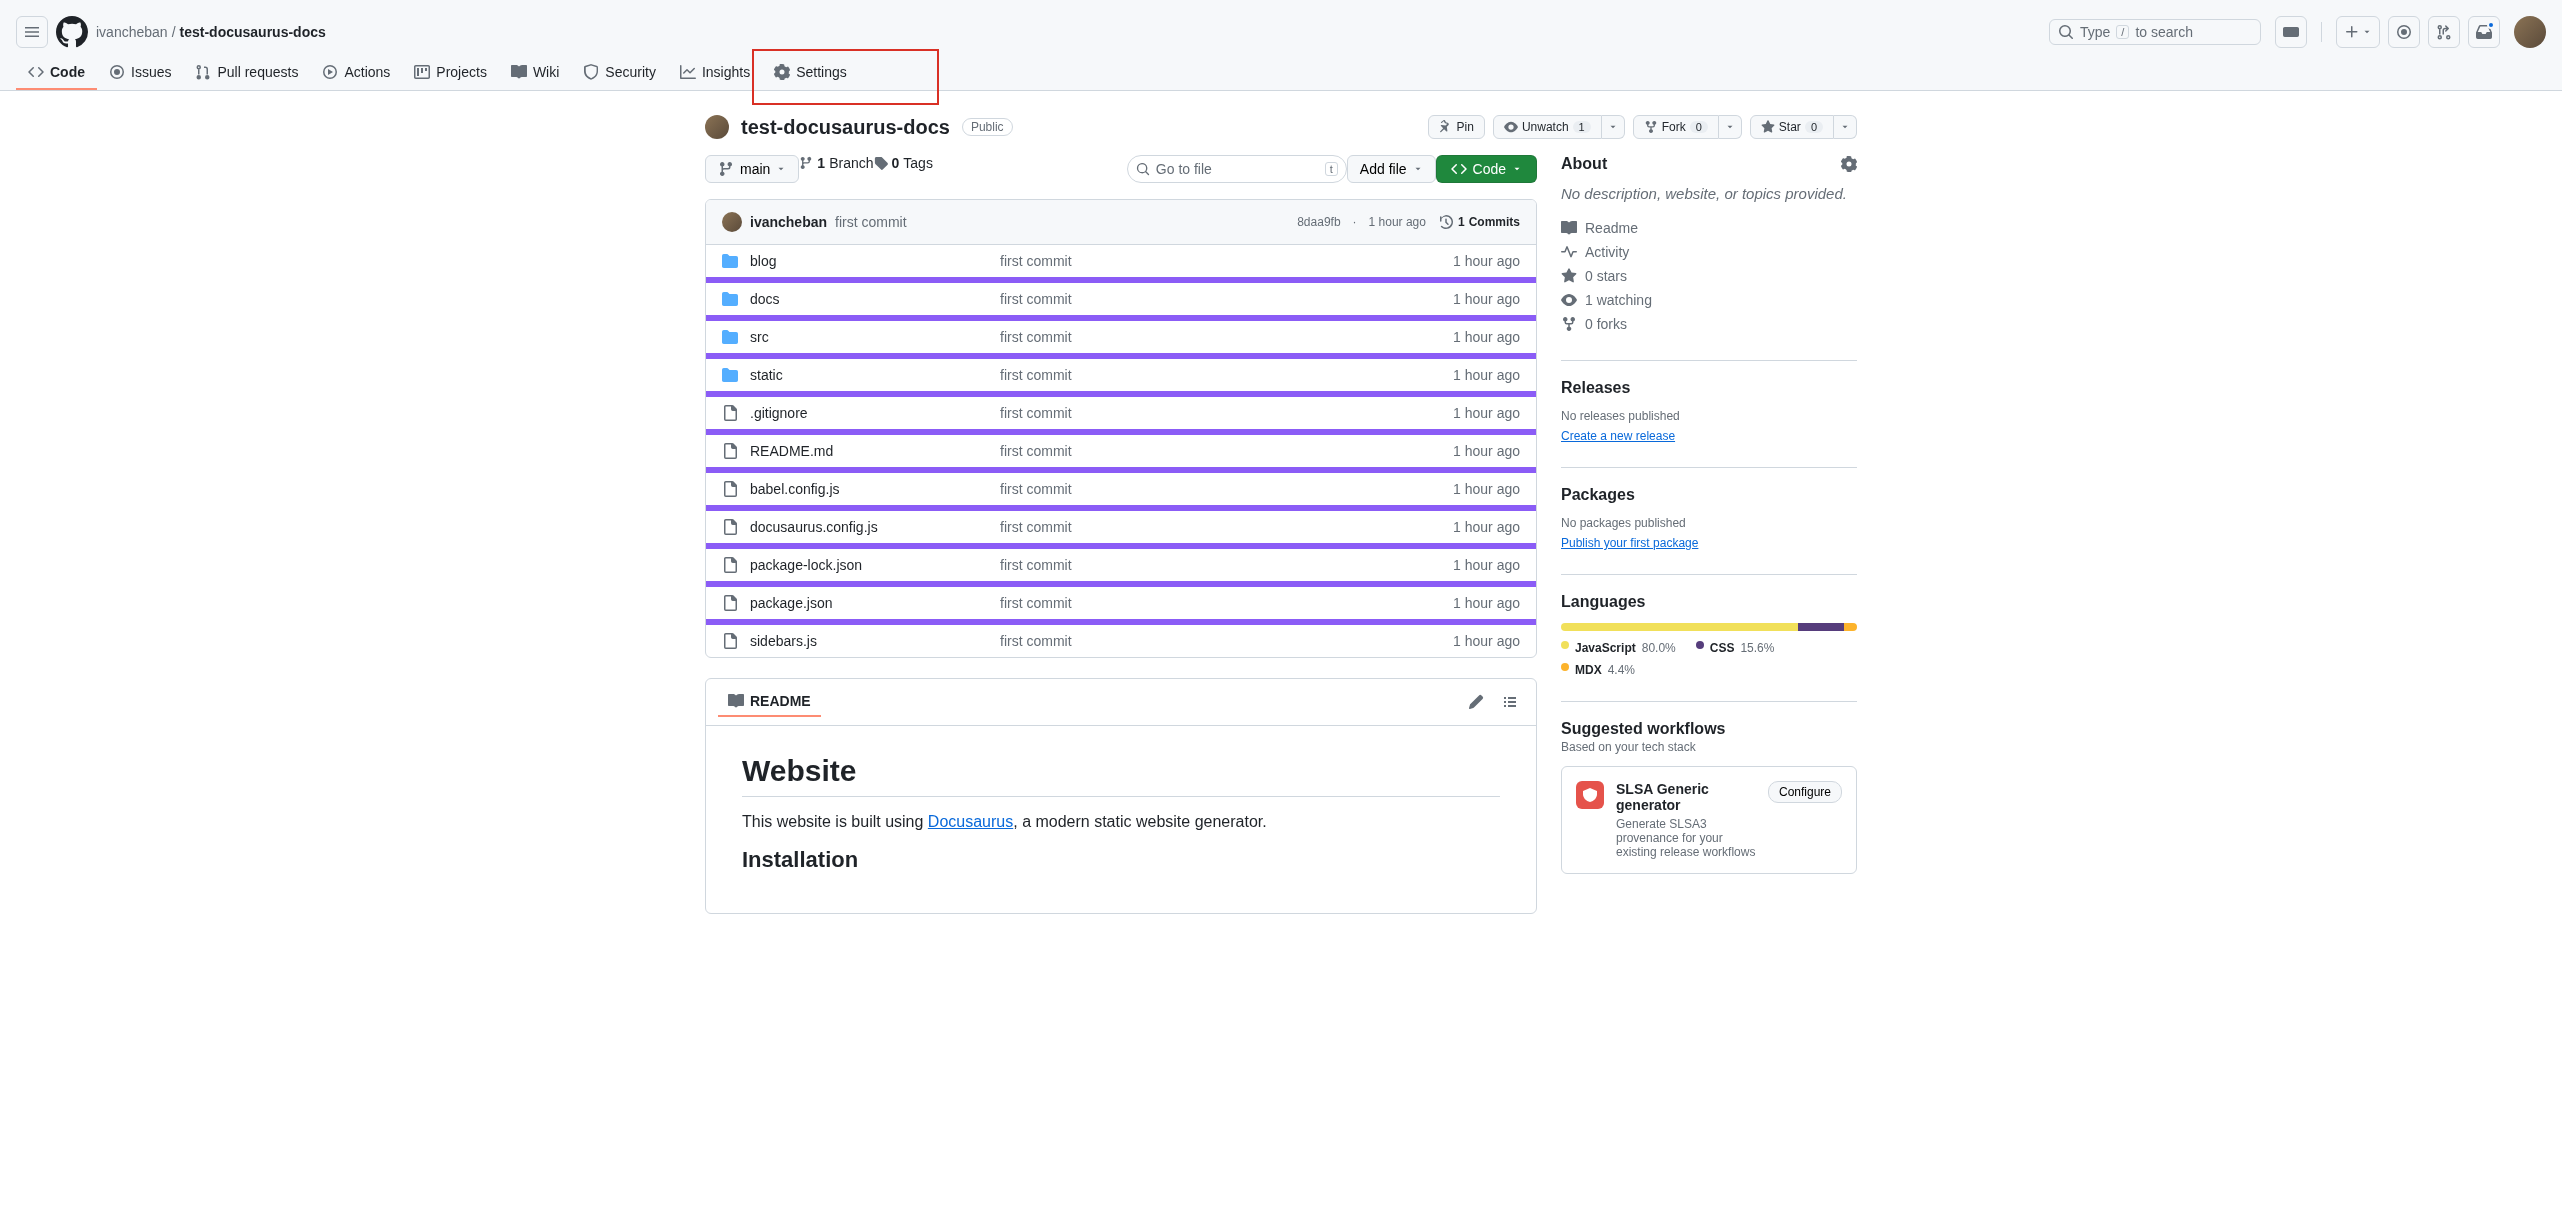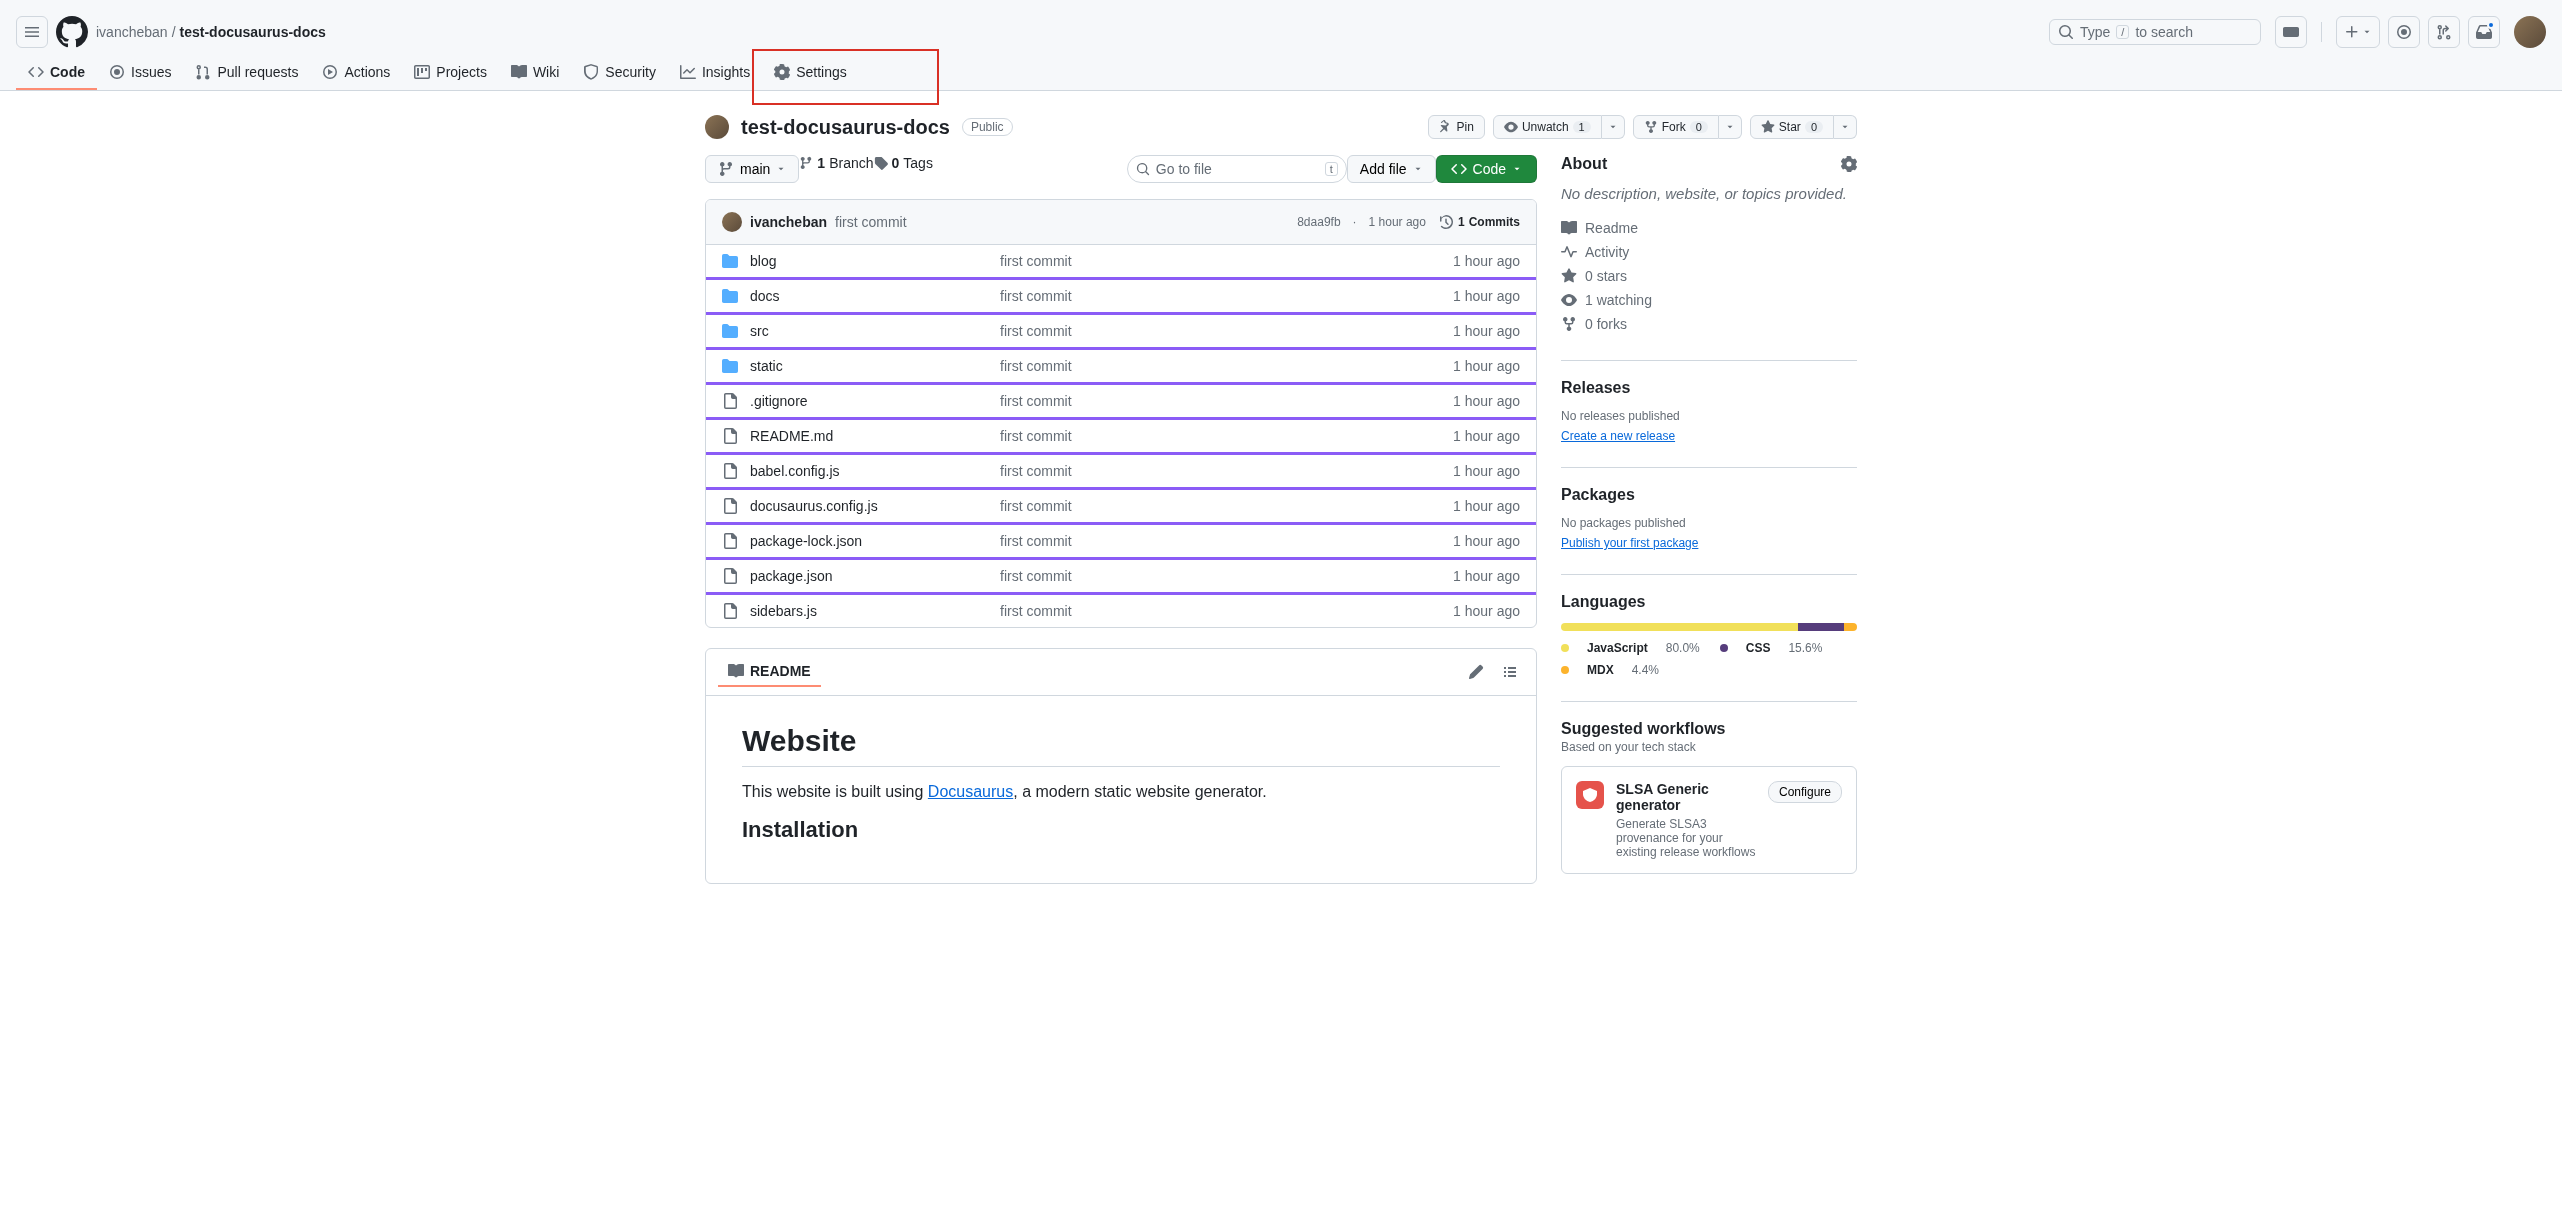--- a/index.html
+++ b/index.html
@@ -59,21 +59,21 @@
 .code-btn { display: inline-flex; align-items: center; gap: 6px; background: #1f883d; color: #fff; border: 1px solid rgba(31,35,40,.15); border-radius: 6px; padding: 5px 14px; font-size: 14px; font-weight: 500; cursor: pointer; }
 
 
 .file-box { border: 1px solid #d0d7de; border-radius: 6px; overflow: hidden; }
 .commit-row { display: flex; align-items: center; padding: 12px 16px; background: #f6f8fa; gap: 8px; border-bottom: 1px solid #d0d7de; font-size: 14px; }
 .commit-avatar { width: 20px; height: 20px; border-radius: 50%; background: linear-gradient(135deg,#8b7355,#5a4a3a); }
 .commit-author { font-weight: 600; }
 .commit-msg { color: #656d76; }
 .commit-meta { margin-left: auto; display: flex; align-items: center; gap: 12px; color: #656d76; font-size: 12px; }
 .commit-count { display: flex; align-items: center; gap: 4px; color: #1f2328; font-weight: 600; }
-.file-row { display: flex; align-items: center; padding: 8px 16px; border-bottom: 3px solid #8b5cf6; font-size: 14px; }
+.file-row { display: flex; align-items: center; padding: 8px 16px; border-bottom: 6px solid #8b5cf6; font-size: 14px; }
 .file-row:last-child { border-bottom: none; }
 .file-icon { width: 16px; margin-right: 12px; color: #54aeff; }
 .file-icon.file { color: #656d76; }
 .file-name { width: 250px; cursor: pointer; }
 .file-commit { flex: 1; color: #656d76; cursor: pointer; }
 .file-time { color: #656d76; }
 
 
 .readme-box { border: 1px solid #d0d7de; border-radius: 6px; margin-top: 20px; }
 .readme-head { display: flex; align-items: center; padding: 8px 12px; border-bottom: 1px solid #d0d7de; }
@@ -91,21 +91,21 @@
 .side-head { display: flex; align-items: center; font-size: 16px; font-weight: 600; margin-bottom: 12px; }
 .side-head .gear { margin-left: auto; cursor: pointer; color: #656d76; }
 .side-desc { color: #656d76; font-style: italic; margin-bottom: 14px; font-size: 15px; }
 .side-link { display: flex; align-items: center; gap: 8px; font-size: 14px; color: #656d76; padding: 4px 0; cursor: pointer; }
 .side-divider { border-top: 1px solid #d0d7de; margin: 18px 0; }
 .side-sub { font-size: 12px; color: #656d76; margin-bottom: 4px; }
 .side-action { font-size: 12px; color: #0969da; text-decoration: underline; cursor: pointer; }
 .lang-bar { display: flex; height: 8px; border-radius: 4px; overflow: hidden; margin-bottom: 10px; }
 .lang-seg { height: 100%; }
 .lang-list { display: flex; flex-wrap: wrap; gap: 8px 20px; font-size: 12px; }
-.lang-item { display: flex; align-items: center; gap: 18px; }
+.lang-item { display: flex; gap: 6px; }
 .lang-dot { width: 8px; height: 8px; border-radius: 50%; }
 .lang-name { font-weight: 600; }
 .lang-pct { color: #656d76; }
 
 .workflow-card { border: 1px solid #d0d7de; border-radius: 6px; padding: 14px; display: flex; gap: 12px; }
 .wf-icon { width: 28px; height: 28px; background: #e5534b; border-radius: 6px; flex-shrink: 0; display:flex; align-items:center; justify-content:center;}
 .wf-body { flex: 1; }
 .wf-title { font-weight: 600; font-size: 14px; margin-bottom: 4px; }
 .wf-desc { font-size: 12px; color: #656d76; }
 .wf-btn { border: 1px solid #d0d7de; border-radius: 10px; padding: 3px 10px; font-size: 12px; background: #f6f8fa; cursor: pointer; align-self: flex-start; font-weight:500; }

